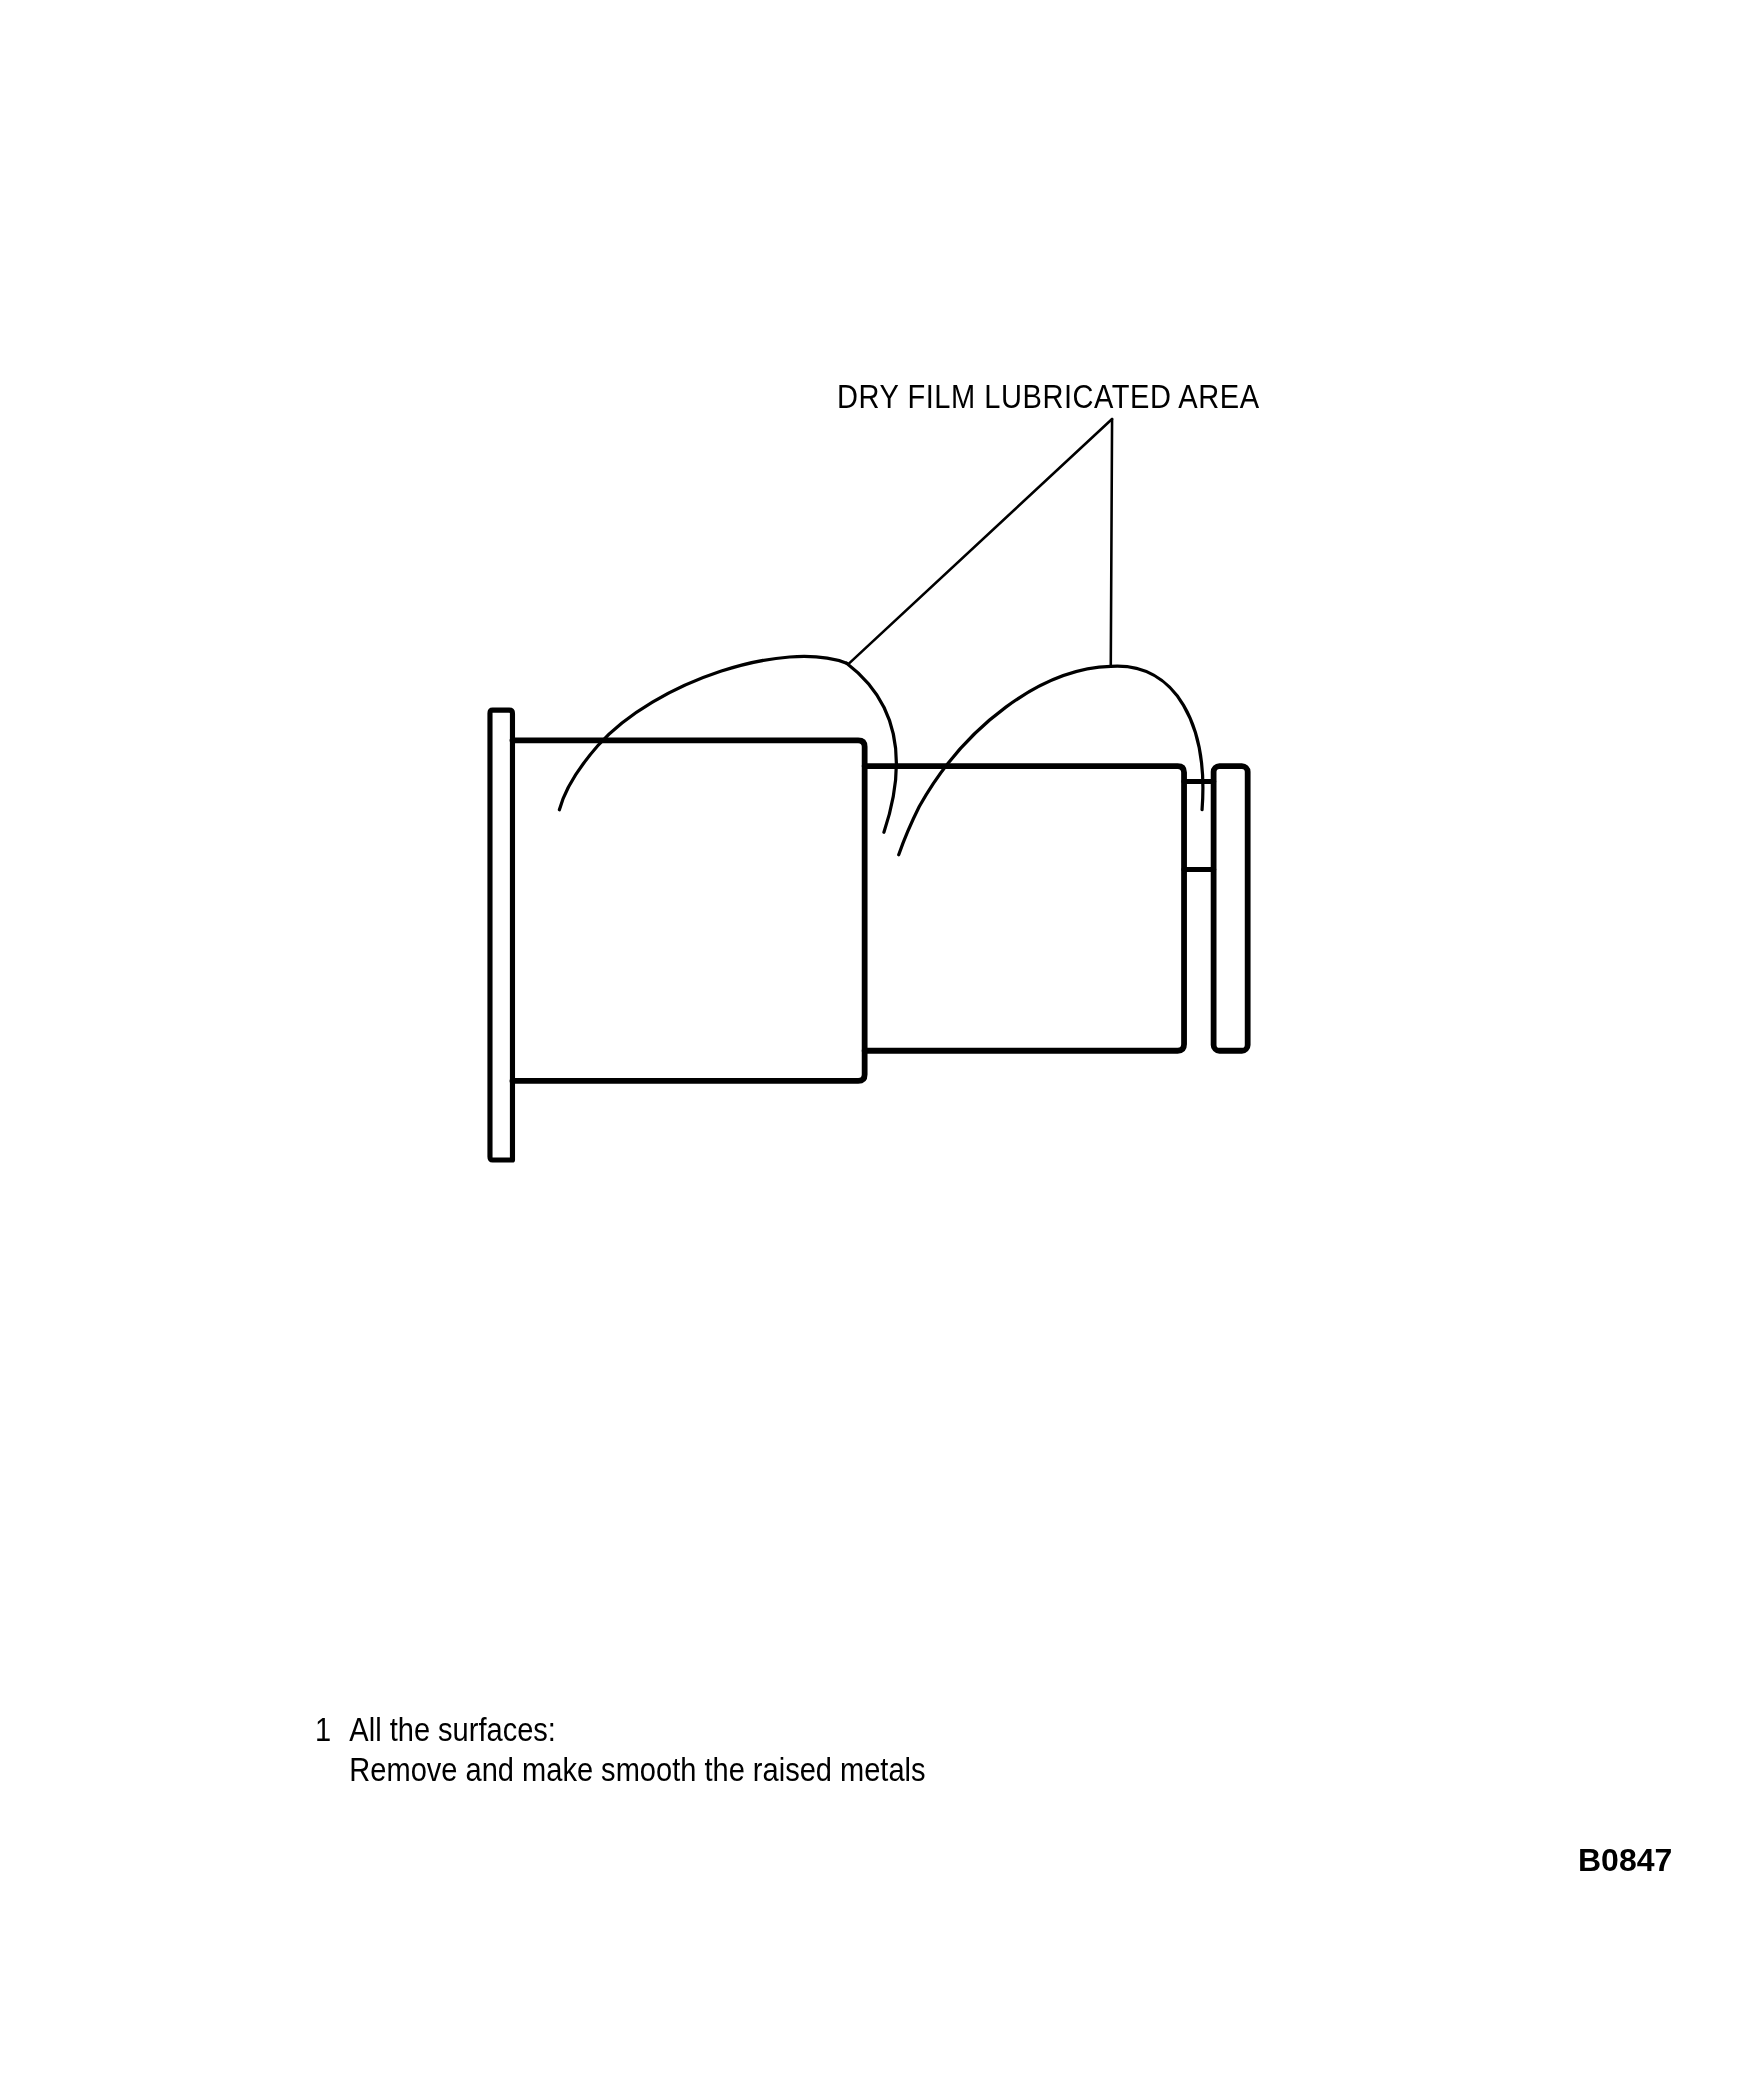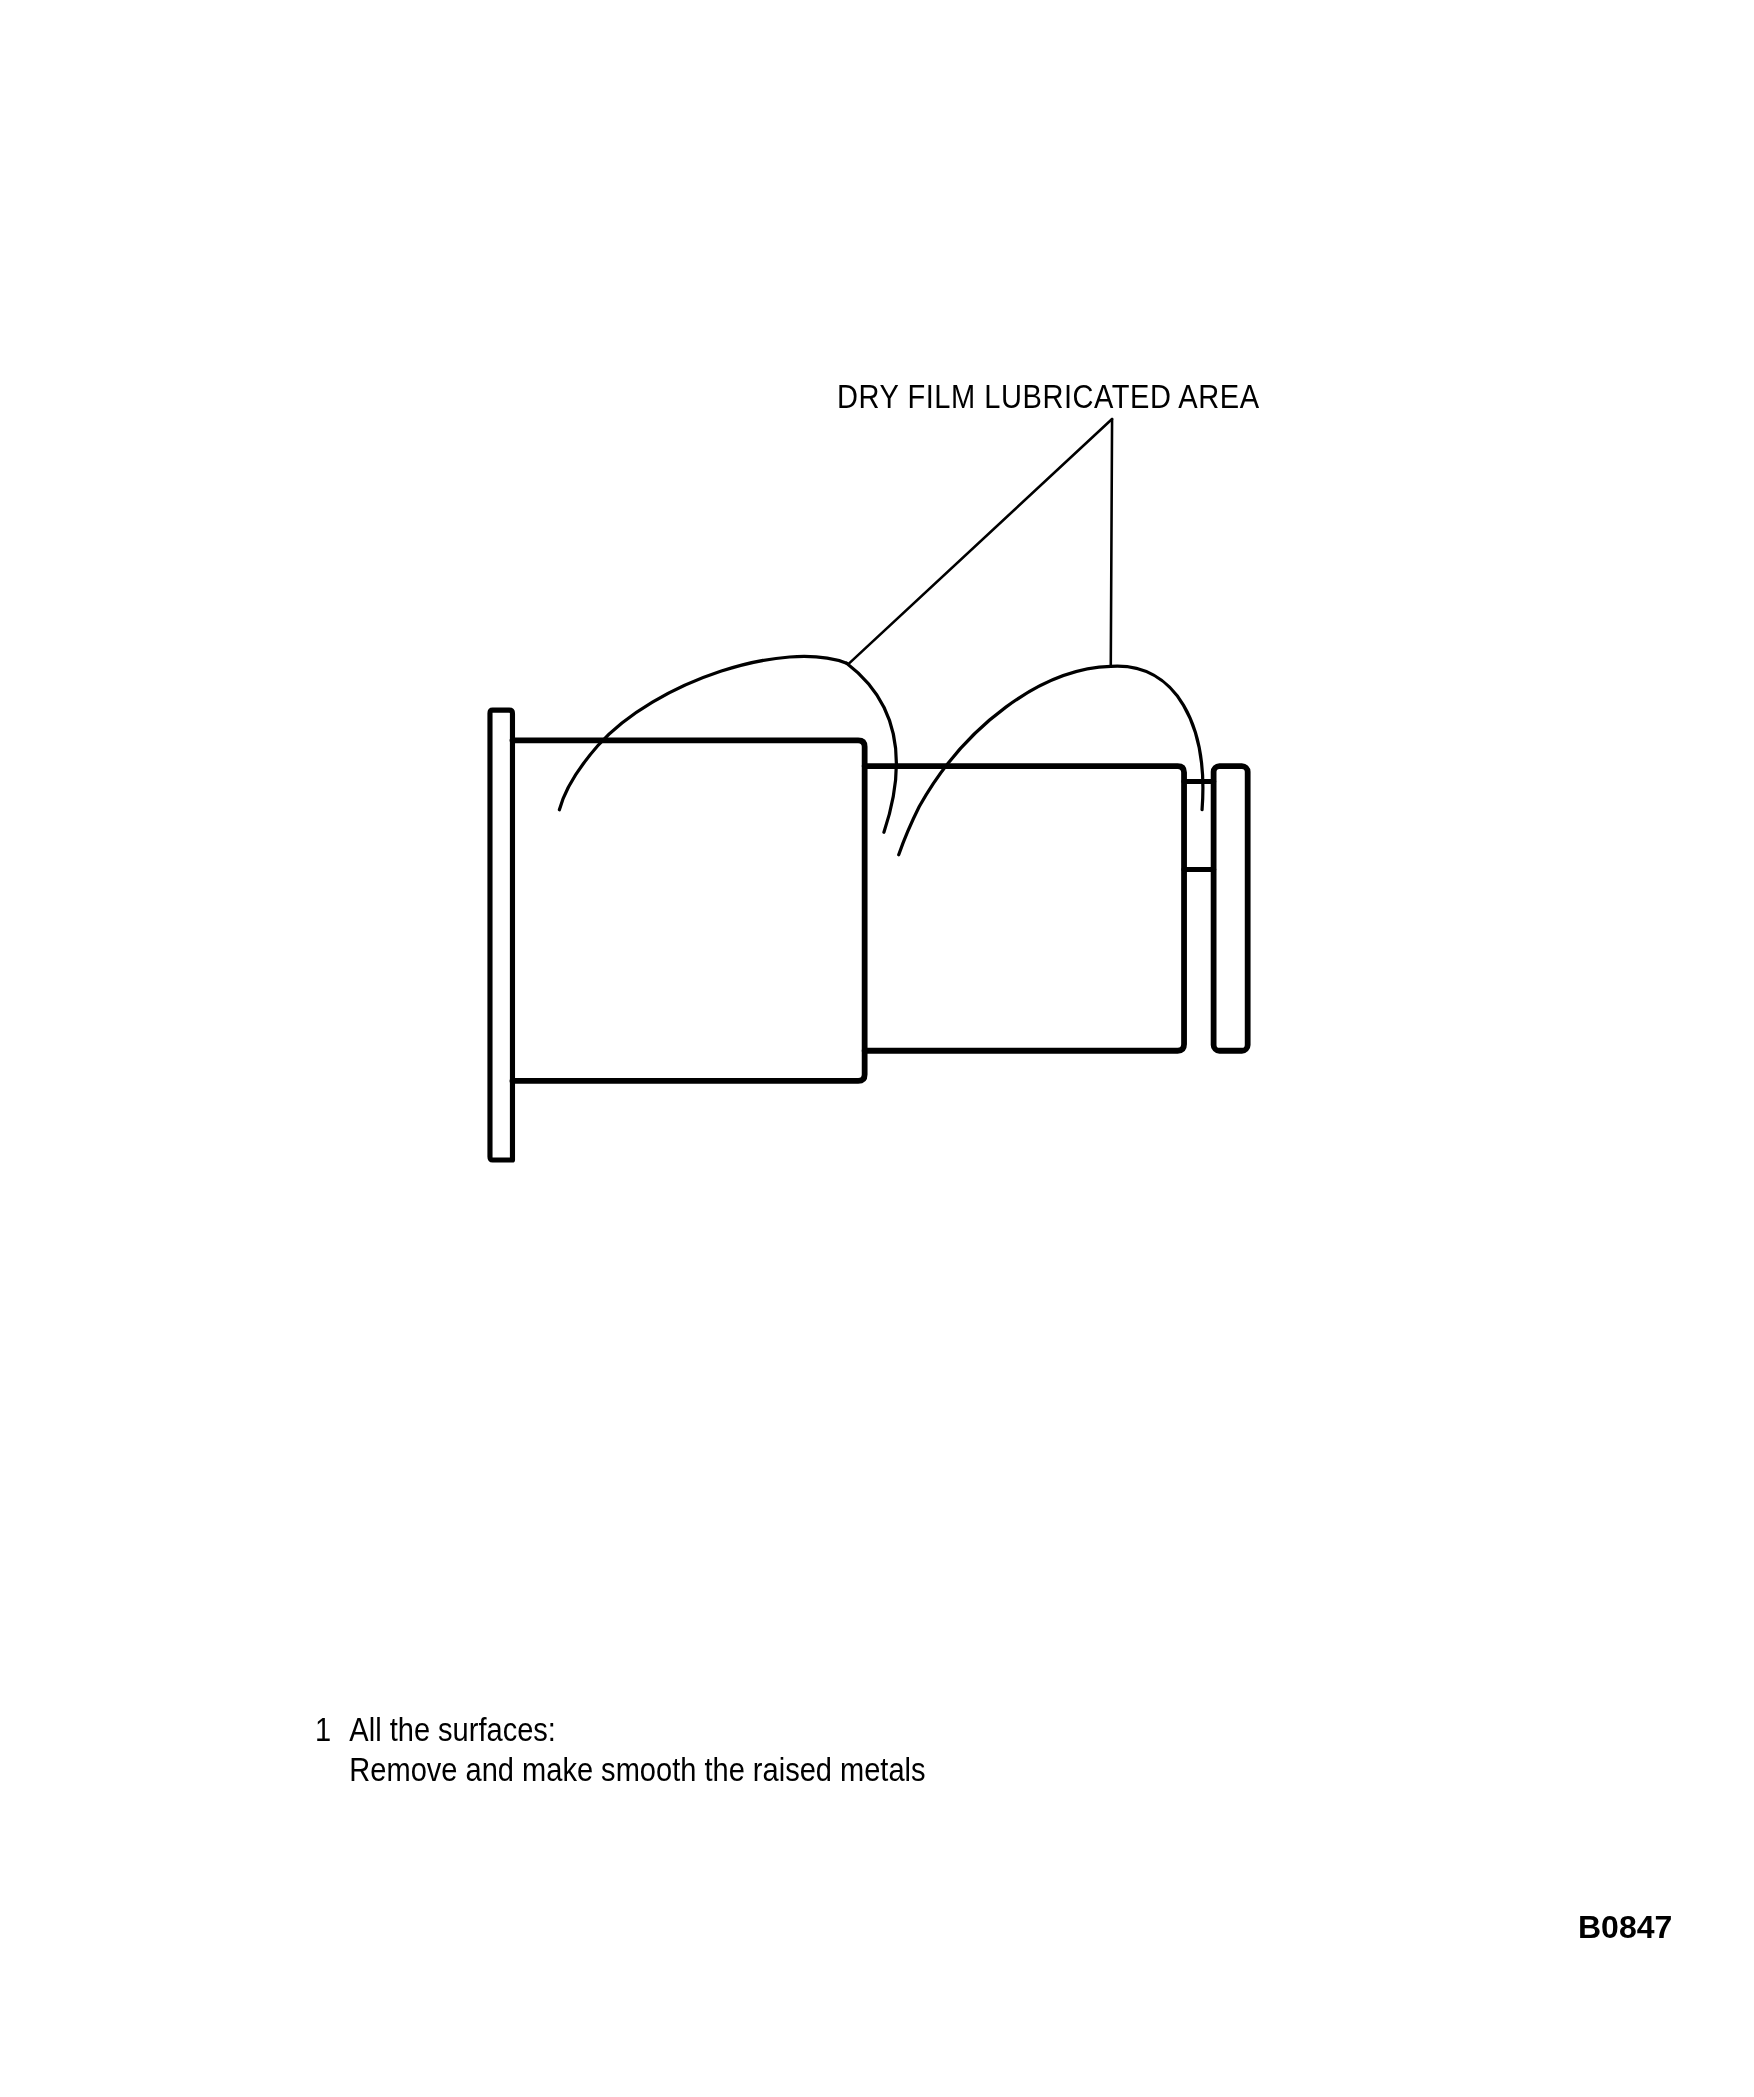--- a/index.html
+++ b/index.html
@@ -2,21 +2,21 @@
 <html style="font-size:10.3px"><head>
 <meta charset="utf-8">
 <style>
   html, body { margin:0; padding:0; background:#ffffff; }
   body { width:1755px; height:2097px; position:relative; overflow:hidden; font-family:"Liberation Sans", sans-serif; color:#000; }
   .label { position:absolute; font-family:"Liberation Sans", sans-serif; white-space:nowrap; transform:scaleX(0.88); transform-origin:left top; }
   #callout-label { left:837px; top:378px; font-size:33px; letter-spacing:0.6px; }
   #note { position:absolute; left:315px; top:1710px; font-size:33px; line-height:40px; transform:scaleX(0.88); transform-origin:left top; }
   #note .num { display:inline-block; width:39px; }
   #note .line2 { padding-left:39px; }
-  #figure-id { left:1578px; top:1909px; font-size:32px; font-weight:bold; transform:none; }
+  #figure-id { left:1578px; top:1842px; font-size:32px; font-weight:bold; transform:none; }
   svg { position:absolute; left:0; top:0; }
 </style>
 </head>
 <body>
 
 <div class="label" id="callout-label">DRY FILM LUBRICATED AREA</div>
 
 <svg width="1755" height="2097" viewBox="0 0 2730 3263">
   <defs>
     <marker id="arrow" viewBox="0 0 10 10" refX="9" refY="5" markerWidth="10" markerHeight="10" markerUnits="userSpaceOnUse" orient="auto">

